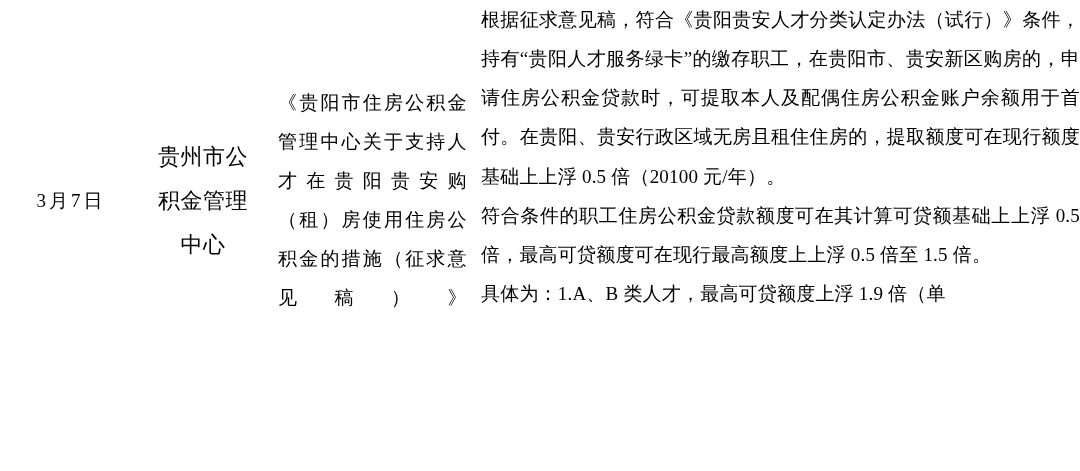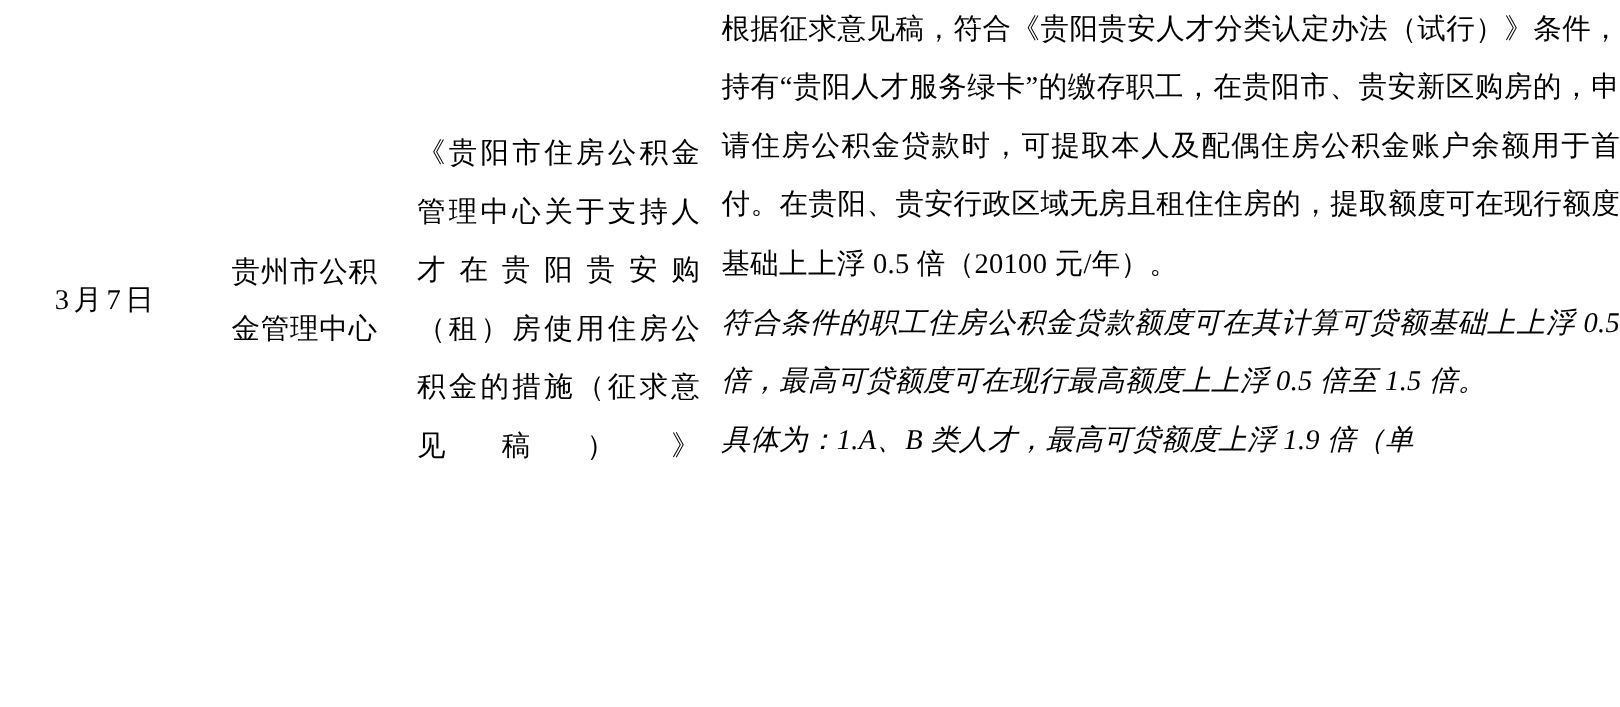--- a/index.html
+++ b/index.html
@@ -45,21 +45,21 @@
     justify-content: center;
   }
 
   .date-text {
     font-size: 19px;
     letter-spacing: 3px;
     text-align: left;
     line-height: 1.6;
   }
   .org-text {
-    font-size: 19px;
+    font-size: 22px;
     line-height: 2.0;
     text-align: center;
     letter-spacing: 0.5px;
     padding: 0 8px;
   }
   .title-text {
     font-size: 19px;
     line-height: 2.05;
     text-align: justify;
     text-align-last: justify;
@@ -73,21 +73,20 @@
   .body-text p {
     margin: 0;
     font-size: 19px;
     line-height: 2.06;
     text-align: justify;
     text-justify: inter-ideograph;
     letter-spacing: 0.2px;
   }
   .body-text p.indent {
     text-indent: 0;
-    font-style: italic;
   }
 </style>
 </head>
 <body>
 
 <table class="doc-table">
   <tbody>
       <tr>
     <td class="col-date">
       <div class="cell-inner center-middle">

